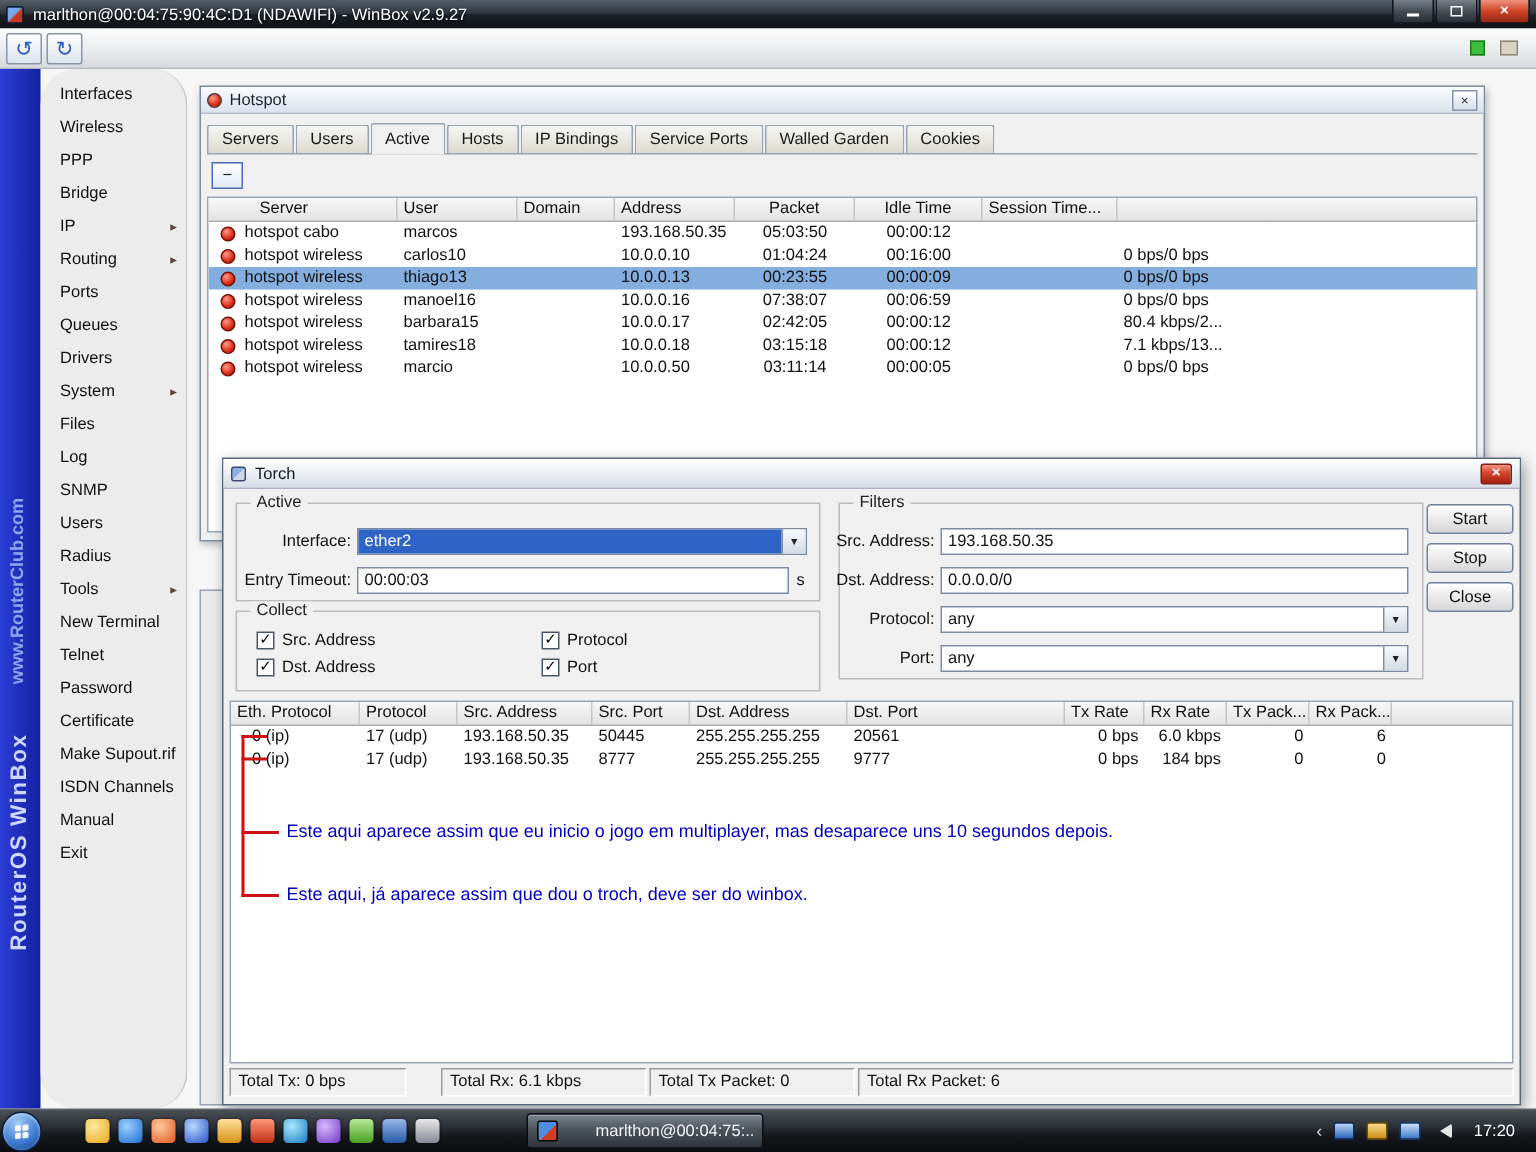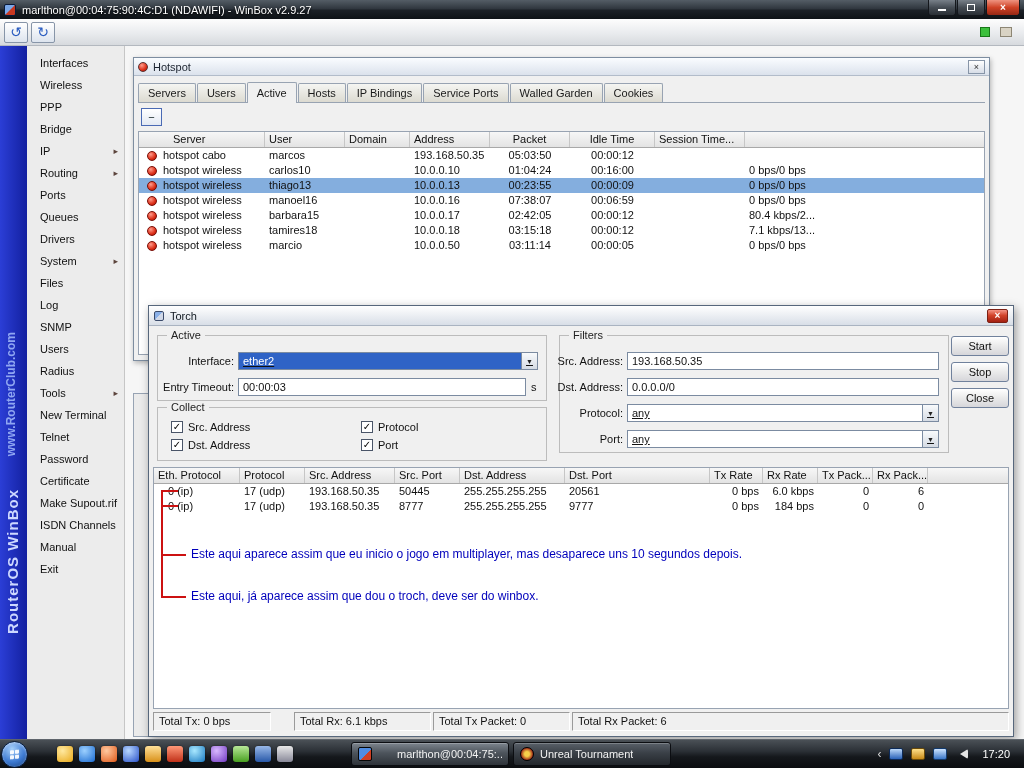--- a/index.html
+++ b/index.html
@@ -36,34 +36,34 @@
   
   .side-strip{left:0;top:46px;width:27px;height:693px;z-index:5;
     background:linear-gradient(90deg,#2b3ed6,#1320a0);}
   .vtext{position:absolute;writing-mode:vertical-rl;transform:rotate(180deg);left:4px;
     white-space:nowrap;font-weight:bold;}
   .vtext.small{top:286px;font-size:12px;color:#8fa6f2;}
   .vtext.big{top:443px;font-size:15px;color:#cdd8ff;letter-spacing:1px;}
 
   
   .side-menu{left:27px;top:46px;width:98px;height:693px;z-index:5;
-    background:#ececec;border-right:1px solid #c6c6c6;}
+    background:#ececec;border-right:1px solid #c6c6c6;border-radius:24px;}
   .menu-item{position:absolute;left:0;width:98px;height:22px;display:flex;align-items:center;
     padding:0 7px 0 13px;color:#101010;cursor:default;}
   .menu-item .arrow{margin-left:auto;font-size:9px;color:#5c443c;}
 
   
   .child-title-icon{width:10px;height:10px;border:1px solid #5a3030;border-radius:50%;
     background:radial-gradient(circle at 35% 30%,#ff9a8a,#dc2f18 60%,#9c1007);}
   .group{position:absolute;border:1px solid #bcbcbc;}
   .group-label{position:absolute;top:-7px;left:9px;background:#f0f0f0;padding:0 4px;color:#222;}
   .field{position:absolute;height:18px;border:1px solid #7b8ba1;background:#fff;
     line-height:16px;padding:0 4px;white-space:nowrap;overflow:hidden;}
   .flabel{position:absolute;height:18px;line-height:18px;text-align:right;white-space:nowrap;}
-  .dropdown{position:absolute;height:18px;border:1px solid #7b8ba1;background:#fff;display:flex;text-decoration:underline;}
+  .dropdown{position:absolute;height:18px;border:1px solid #7b8ba1;background:#fff;display:flex;}
   .dd-value{flex:1;line-height:16px;padding:0 4px;white-space:nowrap;overflow:hidden;}
   .dropdown.sel .dd-value{background:#2f63c6;color:#fff;}
   .dd-btn{width:16px;border-left:1px solid #7b8ba1;background:linear-gradient(#f8fafc,#d5dbe4);
     display:flex;align-items:center;justify-content:center;font-size:7px;color:#222;}
   .btn{position:absolute;width:58px;height:20px;border:1px solid #70819c;border-radius:3px;
     background:linear-gradient(#ffffff,#ececec 45%,#d6d6da);text-align:center;line-height:18px;color:#111;}
   .checkbox{width:12px;height:12px;border:1px solid #4a5568;background:#fff;
     font-size:10px;line-height:10px;text-align:center;color:#000;}
   .check-row{position:absolute;display:flex;align-items:center;gap:5px;height:14px;}
 
@@ -556,24 +556,20 @@
       <div class="ql" style="background:radial-gradient(circle at 35% 30%,#d8b8ff,#7038c0)"></div>
       <div class="ql" style="background:linear-gradient(#b8e898,#48a020)"></div>
       <div class="ql" style="background:linear-gradient(#98b8e8,#2858a8)"></div>
       <div class="ql" style="background:linear-gradient(#e8e8e8,#888898)"></div>
     </div>
     <div class="tasks">
       <div class="task-btn active">
         <div class="tb-ico-winbox"></div>
         <span>marlthon@00:04:75:...</span>
       </div>
-      <div class="task-btn">
-        <div class="tb-ico-ut"></div>
-        <span>Unreal Tournament</span>
-      </div>
     </div>
     <div class="tray">
       <span class="tray-chevron">‹</span>
       <div class="tray-ico ti-display"></div>
       <div class="tray-ico ti-shield"></div>
       <div class="tray-ico ti-network"></div>
       <div class="tray-ico ti-vol"></div>
       <span class="clock">17:20</span>
     </div>
   </div>

